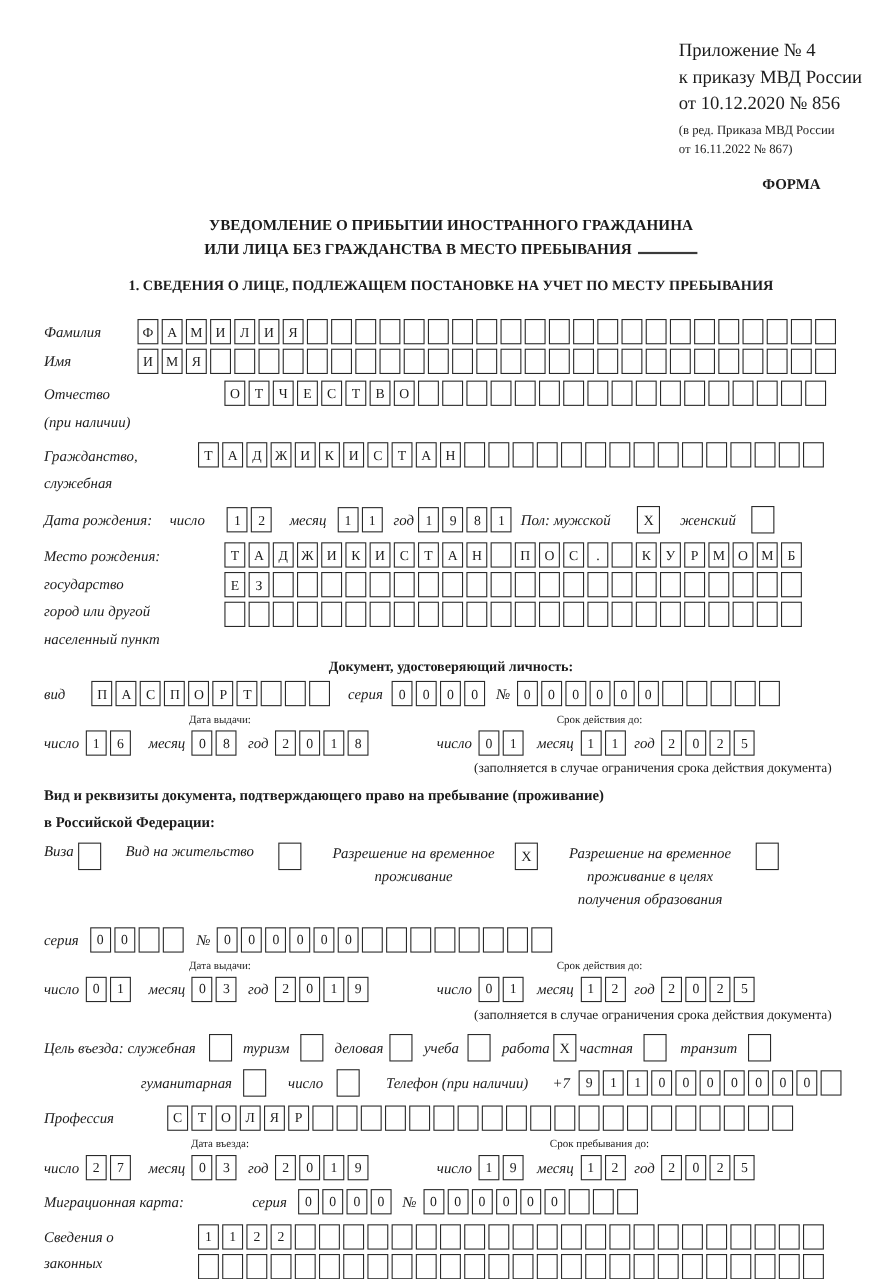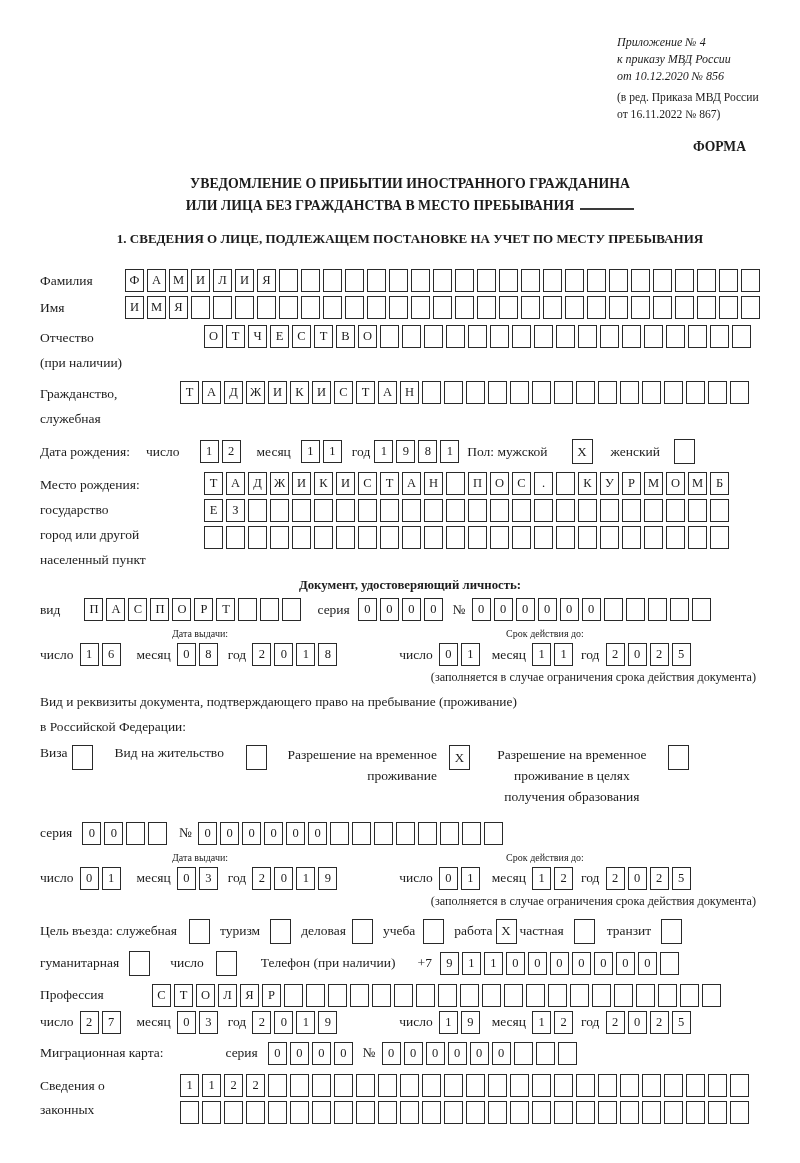--- a/index.html
+++ b/index.html
@@ -3,51 +3,51 @@
 <meta charset="utf-8">
 <style>
   * { box-sizing: border-box; }
   html, body { margin:0; padding:0; }
   body {
     width:800px; height:1163px; background:#ffffff; color:#1c1c1c;
     font-family:"Liberation Serif", serif; font-size:13.5px;
   }
   .page { width:800px; height:1163px; padding:34px 20px 0 40px; overflow:hidden; }
 
-  .appendix { margin-left:577px; width:182px; font-size:12px; line-height:1.42;font-style:italic; }
+  .appendix { margin-left:577px; width:182px; font-size:17px; line-height:1.42; }
   .amendment { margin-left:577px; width:182px; font-size:11.6px; line-height:1.42; margin-top:5px; }
   .form-label { text-align:right; padding-right:34px; font-weight:bold; margin-top:16px; font-size:13.6px; }
 
   .title { text-align:center; font-weight:bold; font-size:13.8px; line-height:1.6; margin-top:18px; }
   .title .blank { display:inline-block; width:54px; border-bottom:2px solid #3a3a3a; height:0.9em; margin-left:6px; }
 
   .section-heading { text-align:center; font-weight:bold; font-size:13px; margin-top:14px; }
 
   .row { display:flex; align-items:center; margin-top:4px; }
   .row.top { align-items:flex-start; }
   .cells { display:flex; gap:3px; flex:none; }
   .cells + .cells { margin-top:4px; }
   .cell {
     flex:none; width:19px; height:23px; border:1.6px solid #2a2a2a;
     display:flex; align-items:center; justify-content:center; font-size:12.5px; line-height:1; background:#fff;
   }
   .checkbox {
     flex:none; width:21px; height:25px; border:1.6px solid #2a2a2a;
     display:flex; align-items:center; justify-content:center; font-size:13px; background:#fff;
   }
-  .lbl { flex:none; }
+  .lbl { flex:none;font-style:italic; }
   .ml-lbl { line-height:25px; }
 
   .center-bold { text-align:center; font-weight:bold; font-size:12.8px; margin-top:6px; }
   .dates-header { display:flex; margin-top:7px; font-size:10px; }
   .dh-left { width:320px; text-align:center; }
   .dh-right { width:330px; text-align:center; margin-left:20px; }
   .date-group { display:flex; align-items:center; }
   .caption-right { text-align:right; padding-right:24px; font-size:12.2px; margin-top:4px; }
-  .para { margin-top:9px; font-size:13.4px; }
+  .para { margin-top:9px; font-size:13.4px;font-weight:bold; }
   .g6 { margin-right:6px; } 
 </style>
 </head>
 <body>
 
 <div class="page">
 
   <div class="appendix">
     <div>Приложение № 4</div>
     <div>к приказу МВД России</div>
@@ -405,21 +405,21 @@
   <div class="caption-right">(заполняется в случае ограничения срока действия документа)</div>
 
   <div class="para">Вид и реквизиты документа, подтверждающего право на пребывание (проживание)</div>
   <div class="para">в Российской Федерации:</div>
 
   <div class="row top" style="margin-top:10px">
     <span class="lbl">Виза</span>
     <span class="checkbox" style="margin-left:4px"></span>
     <span class="lbl" style="margin-left:22px">Вид на жительство</span>
     <span class="checkbox" style="margin-left:22px"></span>
-    <span class="lbl" style="width:160px; margin-left:10px; text-align:right; line-height:1.55">Разрешение на временное проживание</span>
+    <span class="lbl" style="width:160px; margin-left:22px; text-align:center; line-height:1.55">Разрешение на временное проживание</span>
     <span class="checkbox" style="margin-left:12px">X</span>
     <span class="lbl" style="width:168px; margin-left:18px; text-align:center; line-height:1.55">Разрешение на временное проживание в целях получения образования</span>
     <span class="checkbox" style="margin-left:12px"></span>
   </div>
 
   <div class="row" style="margin-top:14px">
     <span class="lbl" style="margin-right:10px">серия</span>
     <div class="cells">
         <span class="cell">0</span>
         <span class="cell">0</span>
@@ -502,21 +502,21 @@
     <span class="checkbox" style="margin-left:8px"></span>
     <span class="lbl" style="margin-left:10px">работа</span>
     <span class="checkbox" style="margin-left:3px">X</span>
     <span class="lbl" style="margin-left:3px">частная</span>
     <span class="checkbox" style="margin-left:10px"></span>
     <span class="lbl" style="margin-left:12px">транзит</span>
     <span class="checkbox" style="margin-left:10px"></span>
   </div>
 
   <div class="row" style="margin-top:7px">
-    <span class="lbl" style="">гуманитарная</span>
+    <span class="lbl" style="margin-left:88px">гуманитарная</span>
     <span class="checkbox" style="margin-left:10px"></span>
     <span class="lbl" style="margin-left:20px">число</span>
     <span class="checkbox" style="margin-left:12px"></span>
     <span class="lbl" style="margin-left:24px">Телефон (при наличии)</span>
     <span class="lbl" style="margin:0 8px 0 22px">+7</span>
     <div class="cells">
         <span class="cell">9</span>
         <span class="cell">1</span>
         <span class="cell">1</span>
         <span class="cell">0</span>
@@ -555,20 +555,24 @@
         <span class="cell"></span>
         <span class="cell"></span>
         <span class="cell"></span>
         <span class="cell"></span>
         <span class="cell"></span>
         <span class="cell"></span>
         <span class="cell"></span>
       </div>
   </div>
 
+  <div class="dates-header">
+    <span class="dh-left">Дата въезда:</span>
+    <span class="dh-right">Срок пребывания до:</span>
+  </div>
   <div class="row">
     <div class="date-group">
       <span class="lbl g6">число</span>
       <div class="cells">
           <span class="cell">2</span>
           <span class="cell">7</span>
         </div>
       <span class="lbl g6" style="margin-left:16px">месяц</span>
       <div class="cells">
           <span class="cell">0</span>

